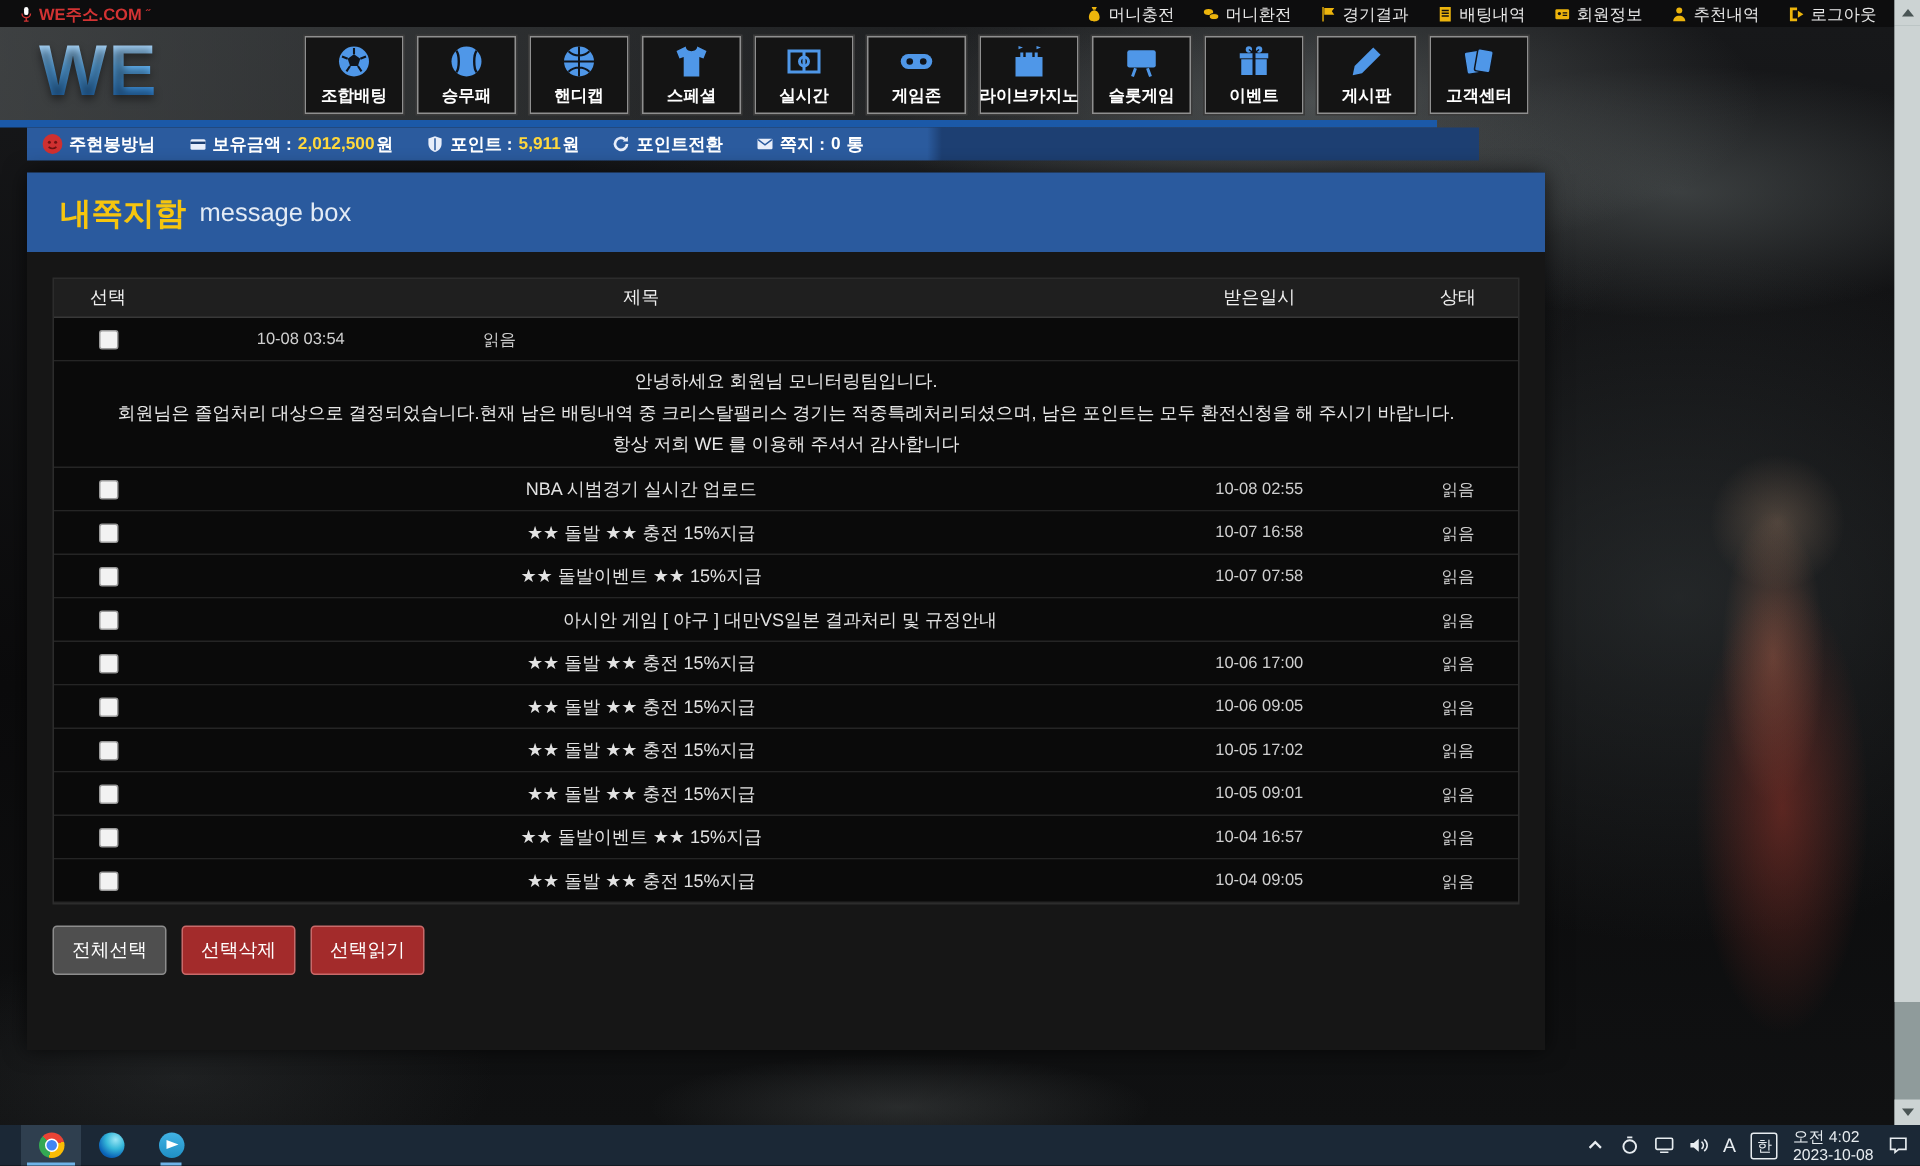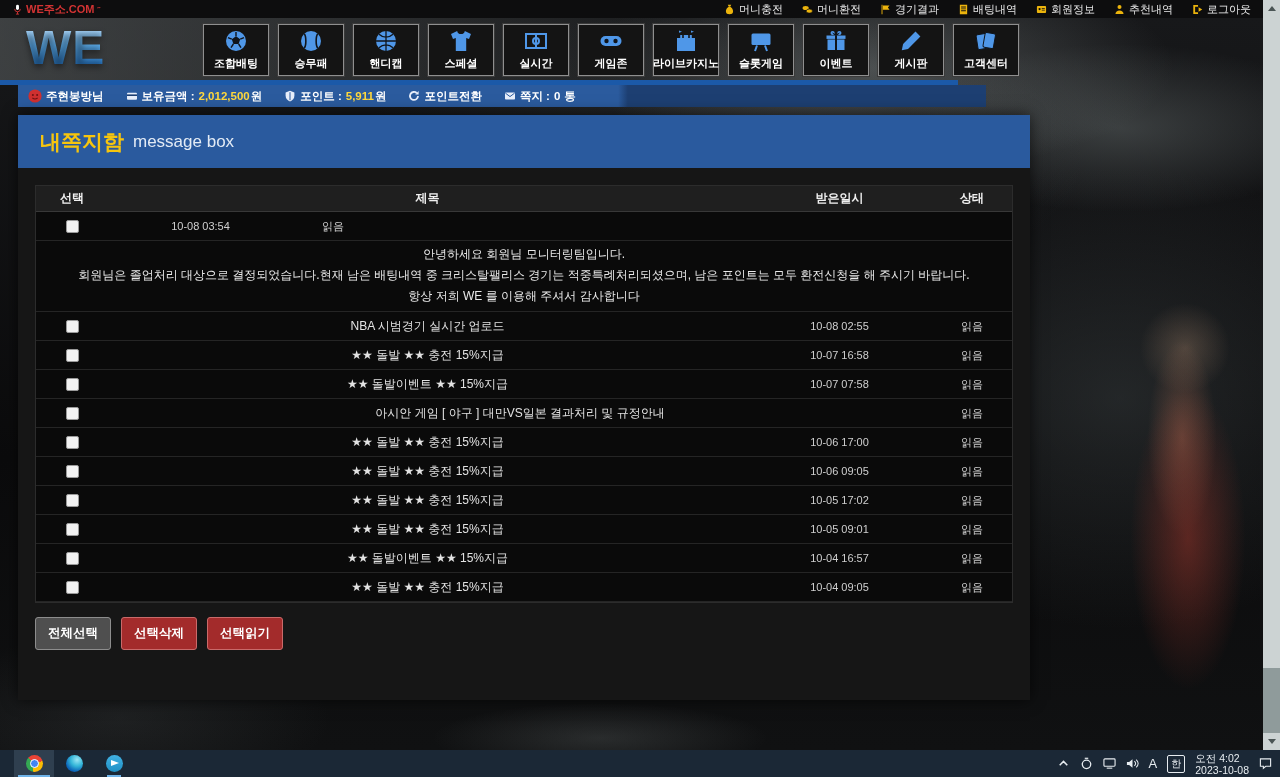--- a/index.html
+++ b/index.html
@@ -58,36 +58,36 @@
   
   .panel{position:absolute;left:18px;top:115px;width:1012px;height:585px;background:#161616;z-index:4;
     box-shadow:0 0 14px rgba(0,0,0,.65);}
   .panel-title{height:53px;background:#2a5a9e;display:flex;align-items:center;gap:9px;padding-left:22px;}
   .pt-ko{color:#f6c50e;font-size:21px;font-weight:bold;}
   .pt-en{color:#e3ebf5;font-size:17px;}
   .panel-body{padding:17px 17px 0;}
 
   .mtable{width:100%;border:1px solid #2c2c2c;}
   .thead{display:flex;height:26px;background:#1f1f1f;border-bottom:1px solid #383838;
-    color:#f0f0f0;font-size:12px;font-weight:bold;}
+    color:#f0f0f0;font-size:12px;font-weight:normal;}
   .hcell{display:flex;align-items:center;justify-content:center;}
   .col-select{width:72px;flex:none;}
   .col-title{flex:1;}
   .col-date{width:185px;flex:none;}
   .col-status{width:80px;flex:none;}
   .trow{display:flex;height:29px;background:#0a0a0a;border-bottom:1px solid #252525;cursor:pointer;}
   .tcell{display:flex;align-items:center;justify-content:center;color:#e2e2e2;font-size:12px;}
   .tcell.col-date,.tcell.col-status{color:#cfcfcf;font-size:11px;}
   .checkbox{width:13px;height:13px;background:#f2f2f2;border:1px solid #9a9a9a;border-radius:2px;}
   .tdetail{background:#0a0a0a;border-bottom:1px solid #252525;text-align:center;
     color:#e9e9e9;font-size:12px;padding:3px 30px 4px;}
   .tdetail div{line-height:21px;}
 
   .actions{display:flex;gap:10px;margin-top:14px;}
-  .btn{padding:7px 12px;font-size:12.5px;font-weight:bold;color:#fff;border-radius:3px;cursor:pointer;
+  .btn{padding:7px 12px;font-size:12.5px;font-weight:normal;color:#fff;border-radius:3px;cursor:pointer;
     font-family:inherit;}
   .btn.gray{background:#4f4f4f;border:1px solid #8d8d8d;}
   .btn.red{background:#a32b2b;border:1px solid #c96a6a;}
 
   
   .scrollbar{position:absolute;right:0;top:0;width:17px;height:750px;background:#8f9b9b;z-index:8;}
   .sb-btn{position:absolute;left:0;width:17px;height:17px;background:#ccd3d3;
     display:flex;align-items:center;justify-content:center;cursor:pointer;}
   .sb-up{top:0;}
   .sb-down{bottom:0;}

